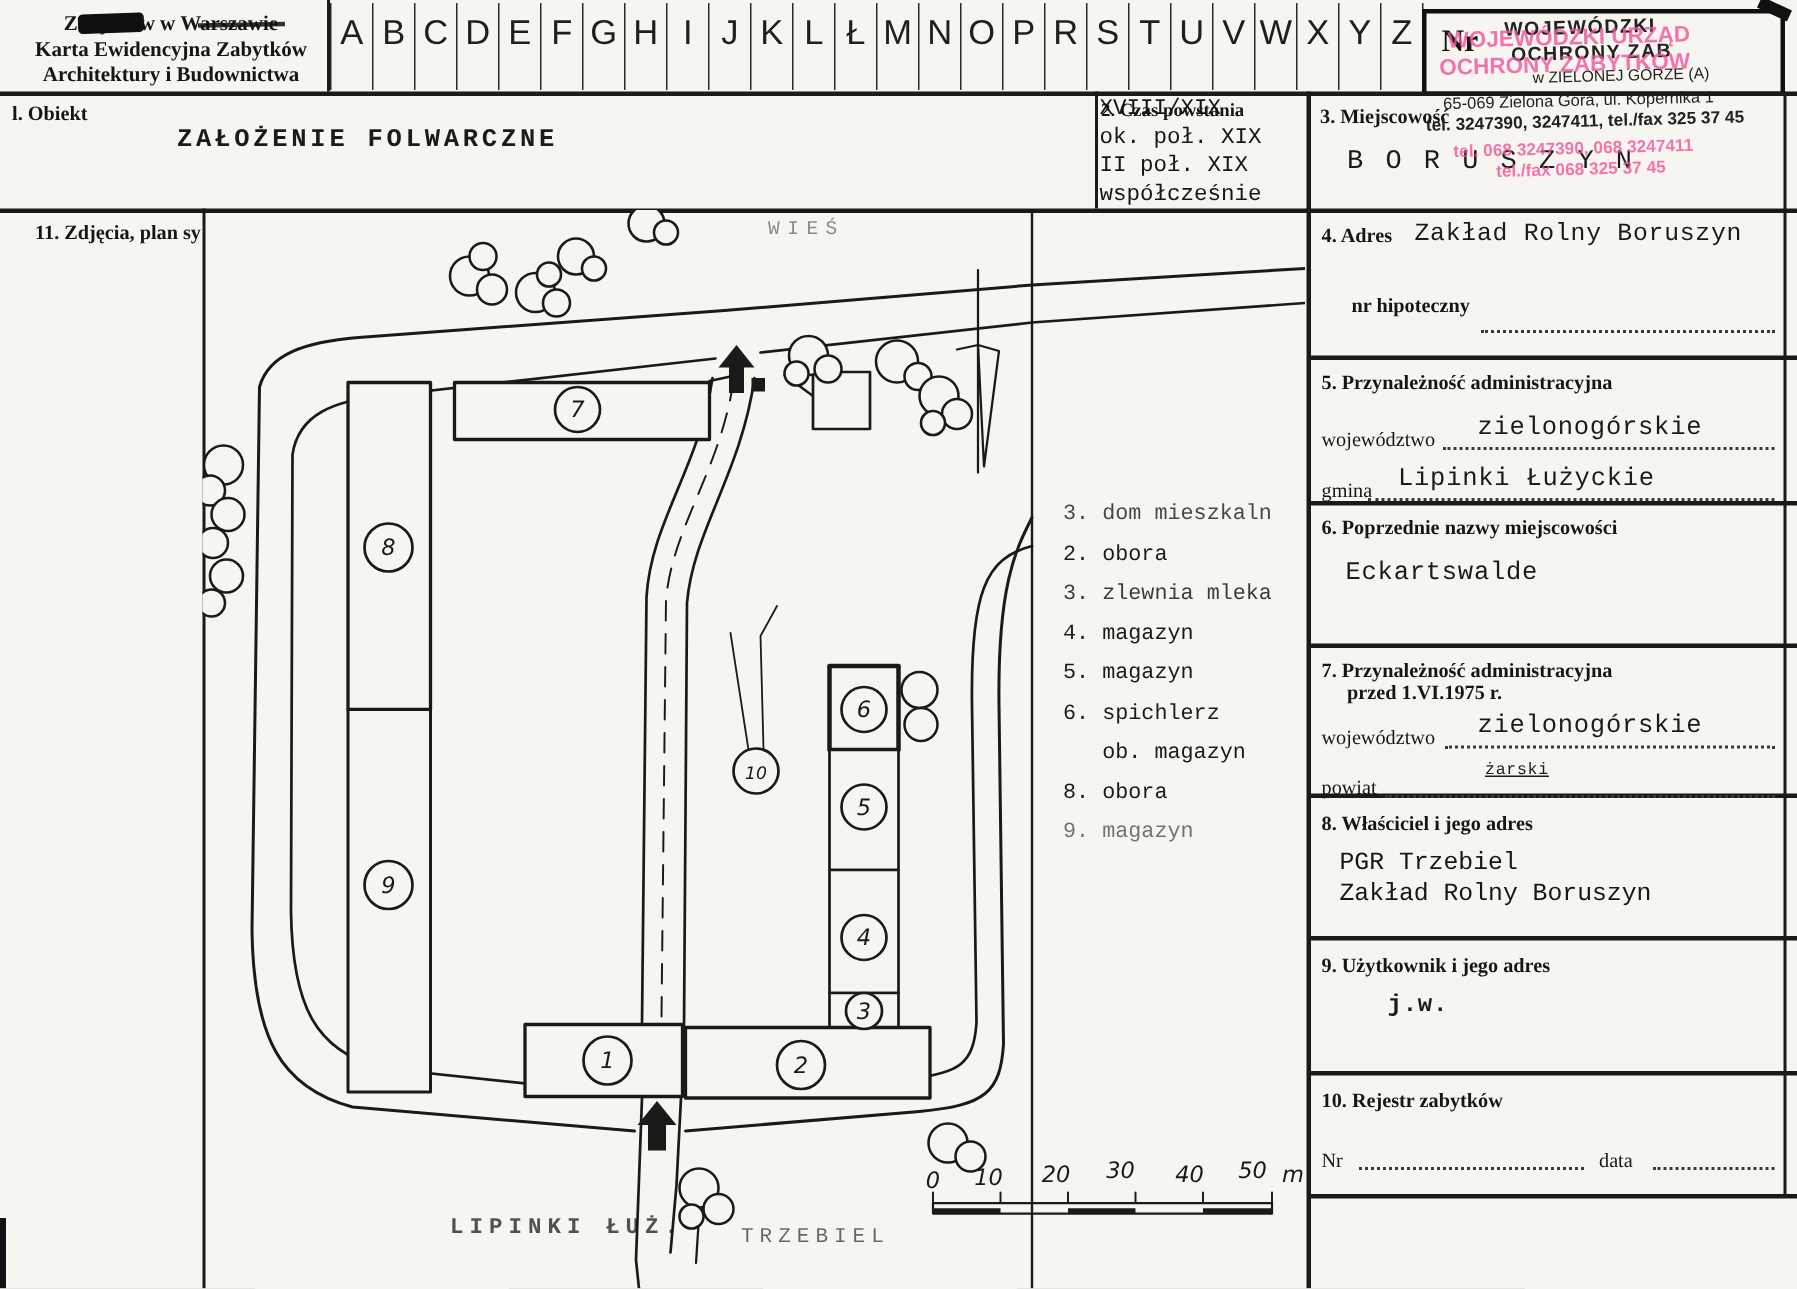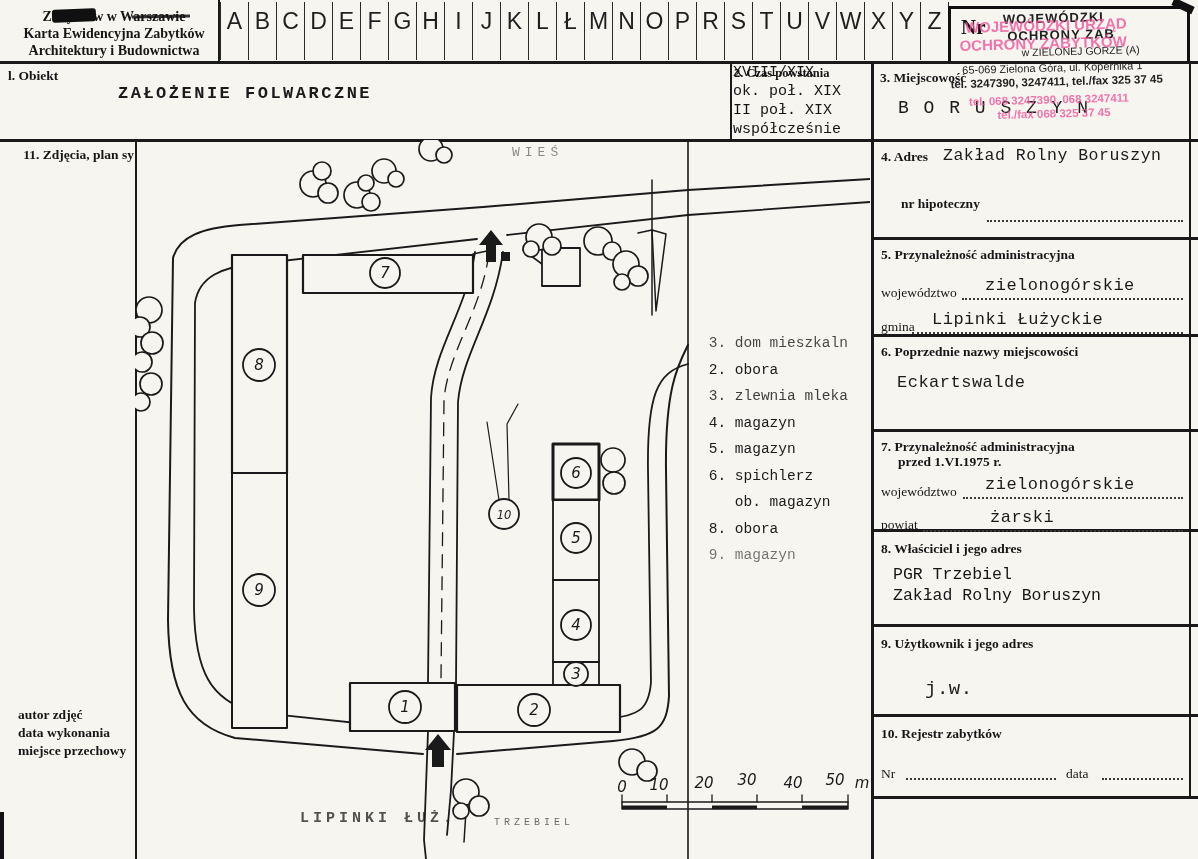--- a/index.html
+++ b/index.html
@@ -120,25 +120,20 @@
       <div class="typed-line">XVIII/XIX</div>
       <div class="typed-line">ok. poł. XIX</div>
       <div class="typed-line">II poł. XIX</div>
       <div class="typed-line">współcześnie</div>
     </div>
 
   <div class="abs serif-label" style="left:880px;top:70px;">3. Miejscowość</div>
   <div class="abs typed" style="left:898px;top:98px;font-size:18px;letter-spacing:2px;">B O R U S Z Y N</div>
 
   <div class="abs serif-label clip" style="left:10px;top:147px;width:124px;text-align:right;">11. Zdjęcia, plan sy</div>
-  <div class="abs clip" style="left:18px;top:706px;width:117px;">
-      <div class="lc-line">autor zdjęć</div>
-      <div class="lc-line">data wykonania</div>
-      <div class="lc-line">miejsce przechowy</div>
-    </div>
 
   <div class="abs serif-label" style="left:881px;top:149px;">4. Adres</div>
   <div class="abs typed" style="left:943px;top:146px;font-size:16.5px;">Zakład Rolny Boruszyn</div>
   <div class="abs serif-label" style="left:881px;top:196px;margin-left:20px;">nr hipoteczny</div>
   <div class="dotted" style="left:987px;top:206px;width:196px;height:14px;"></div>
 
   <div class="abs serif-label" style="left:881px;top:247px;">5. Przynależność administracyjna</div>
   <div class="abs serif-label" style="left:881px;top:285px;font-weight:normal;font-size:13.5px;">województwo</div>
   <div class="dotted" style="left:962px;top:282px;width:221px;height:16px;"></div>
   <div class="abs typed" style="left:985px;top:276px;font-size:17px;">zielonogórskie</div>
@@ -149,30 +144,30 @@
   <div class="abs serif-label" style="left:881px;top:344px;">6. Poprzednie nazwy miejscowości</div>
   <div class="abs typed" style="left:897px;top:373px;font-size:17px;">Eckartswalde</div>
 
   <div class="abs serif-label" style="left:881px;top:439px;">7. Przynależność administracyjna</div>
   <div class="abs serif-label" style="left:898px;top:454px;">przed 1.VI.1975 r.</div>
   <div class="abs serif-label" style="left:881px;top:484px;font-weight:normal;font-size:13.5px;">województwo</div>
   <div class="dotted" style="left:963px;top:481px;width:220px;height:16px;"></div>
   <div class="abs typed" style="left:985px;top:475px;font-size:17px;">zielonogórskie</div>
   <div class="abs serif-label" style="left:881px;top:517px;font-weight:normal;font-size:13.5px;">powiat</div>
   <div class="dotted" style="left:923px;top:514px;width:260px;height:16px;"></div>
-  <div class="abs typed" style="left:990px;top:508px;font-size:17px;">żarski</div>
+  <div class="abs typed" style="left:990px;top:508px;font-size:11px;text-decoration:underline;">żarski</div>
 
   <div class="abs serif-label" style="left:881px;top:541px;">8. Właściciel i jego adres</div>
   <div class="abs" style="left:893px;top:564px;">
       <div class="typed-line8">PGR Trzebiel</div>
       <div class="typed-line8">Zakład Rolny Boruszyn</div>
     </div>
 
   <div class="abs serif-label" style="left:881px;top:636px;">9. Użytkownik i jego adres</div>
-  <div class="abs typed" style="left:925px;top:678px;font-size:19px;font-weight:normal;">j.w.</div>
+  <div class="abs typed" style="left:925px;top:661px;font-size:16px;font-weight:bold;">j.w.</div>
 
   <div class="abs serif-label" style="left:881px;top:726px;">10. Rejestr zabytków</div>
   <div class="abs serif-label" style="left:881px;top:766px;font-weight:normal;">Nr</div>
   <div class="dotted" style="left:906px;top:764px;width:150px;height:14px;"></div>
   <div class="abs serif-label" style="left:1066px;top:766px;font-weight:normal;">data</div>
   <div class="dotted" style="left:1102px;top:764px;width:81px;height:14px;"></div>
 
   <svg class="abs" style="left:135px;top:140px;" width="735" height="719" viewBox="0 0 735 719">
     <g stroke="#1a1a1a" fill="none" stroke-linecap="round" stroke-linejoin="round">
 
@@ -303,21 +298,21 @@
       <text x="569" y="648">20</text>
       <text x="612" y="645">30</text>
       <text x="658" y="648">40</text>
       <text x="700" y="645">50</text>
       <text x="727" y="648">m</text>
     </g>
   </svg>
 
   <div class="abs typed" style="left:512px;top:145px;font-size:13px;letter-spacing:5px;opacity:.5;">WIEŚ</div>
   <div class="abs typed" style="left:300px;top:810px;font-size:15px;font-weight:bold;letter-spacing:4px;opacity:.75;">LIPINKI ŁUŻ.</div>
-  <div class="abs typed" style="left:494px;top:817px;font-size:10px;letter-spacing:4px;opacity:.65;">TRZEBIEL</div>
+  <div class="abs typed" style="left:494px;top:817px;font-size:14px;letter-spacing:4px;opacity:.65;">TRZEBIEL</div>
 
   <div id="legend" class="abs">
       <div class="legend-line"> 3. dom mieszkaln</div>
       <div class="legend-line"> 2. obora</div>
       <div class="legend-line"> 3. zlewnia mleka</div>
       <div class="legend-line"> 4. magazyn</div>
       <div class="legend-line"> 5. magazyn</div>
       <div class="legend-line"> 6. spichlerz</div>
       <div class="legend-line">    ob. magazyn</div>
       <div class="legend-line"> 8. obora</div>

